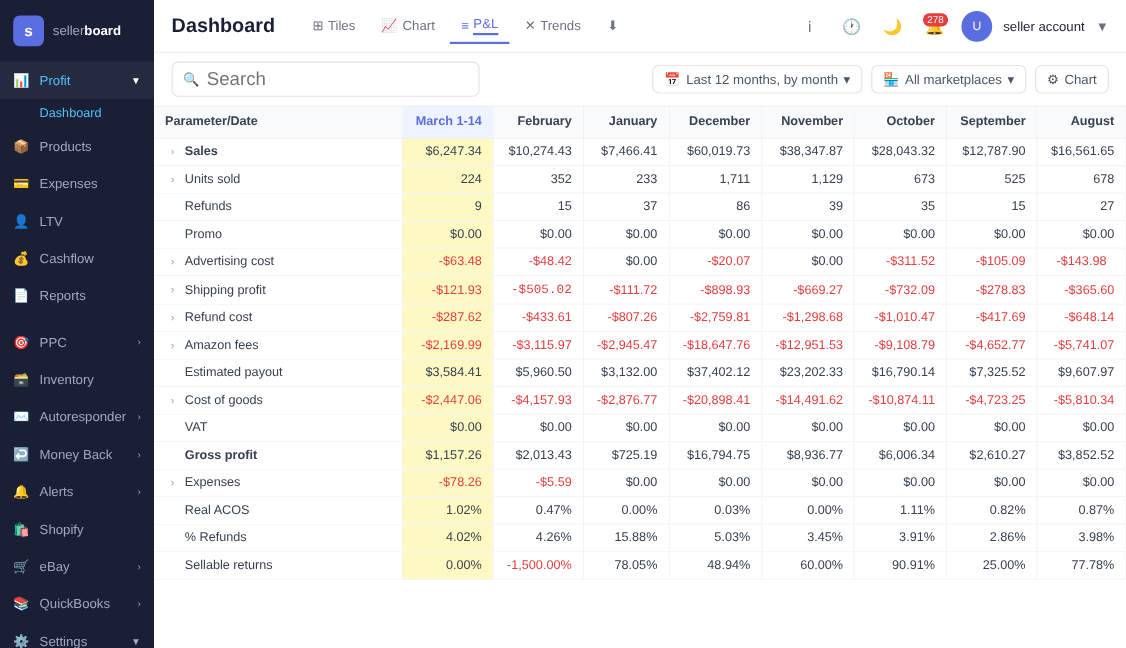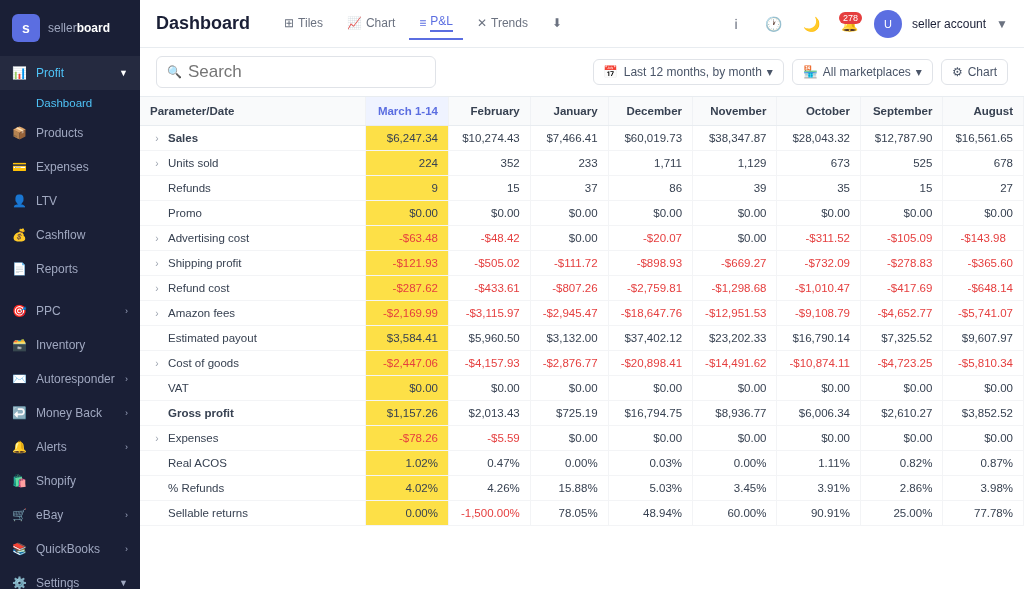--- a/index.html
+++ b/index.html
@@ -44,21 +44,21 @@
 
     
     .table-area { flex: 1; overflow: auto; }
     table { width: 100%; border-collapse: collapse; font-size: 11.5px; }
     thead th { position: sticky; top: 0; background: #f9fafb; border-bottom: 1px solid #e8ecf0; border-right: 1px solid #f0f2f5; padding: 8px 10px; text-align: right; font-weight: 600; color: #374151; white-space: nowrap; z-index: 1; }
     thead th:first-child { text-align: left; position: sticky; left: 0; z-index: 2; background: #f9fafb; min-width: 220px; }
     thead th.current-col { background: #eff3ff; color: #5b6ee1; }
     tbody tr { border-bottom: 1px solid #f3f4f6; }
     tbody td { padding: 6px 10px; text-align: right; color: #374151; border-right: 1px solid #f3f4f6; white-space: nowrap; }
     tbody td:first-child { text-align: left; position: sticky; left: 0; background: #fff; z-index: 1; }
-    tbody td.current-col { background: #fde047; }
+    tbody td.current-col { background: #fef9c3; }
     .row-label { display: flex; align-items: center; gap: 4px; }
     .expand-btn { color: #9ca3af; font-size: 10px; cursor: pointer; width: 14px; text-align: center; }
   </style>
 </head>
 <body>
 
 <div class="sidebar">
   <div class="sidebar-logo">
     <div style="width:28px;height:28px;background:#5b6ee1;border-radius:6px;display:flex;align-items:center;justify-content:center;">
       <span style="color:#fff;font-size:14px;font-weight:700;">s</span>
@@ -300,21 +300,21 @@
             <td style="color: rgb(229, 62, 62); text-align: center;">-$143.98</td>
           </tr>
           <tr>
             <td>
               <div class="row-label">
                 <span class="expand-btn">›</span>
                 <span>Shipping profit</span>
               </div>
             </td>
             <td class="current-col" style="color: rgb(229, 62, 62);">-$121.93</td>
-            <td style="color: rgb(229, 62, 62);">-$505.02</td>
+            <td style="color: rgb(229, 62, 62); font-family: Liberation Mono, monospace;">-$505.02</td>
             <td style="color: rgb(229, 62, 62);">-$111.72</td>
             <td style="color: rgb(229, 62, 62);">-$898.93</td>
             <td style="color: rgb(229, 62, 62);">-$669.27</td>
             <td style="color: rgb(229, 62, 62);">-$732.09</td>
             <td style="color: rgb(229, 62, 62);">-$278.83</td>
             <td style="color: rgb(229, 62, 62);">-$365.60</td>
           </tr>
           <tr>
             <td>
               <div class="row-label">

